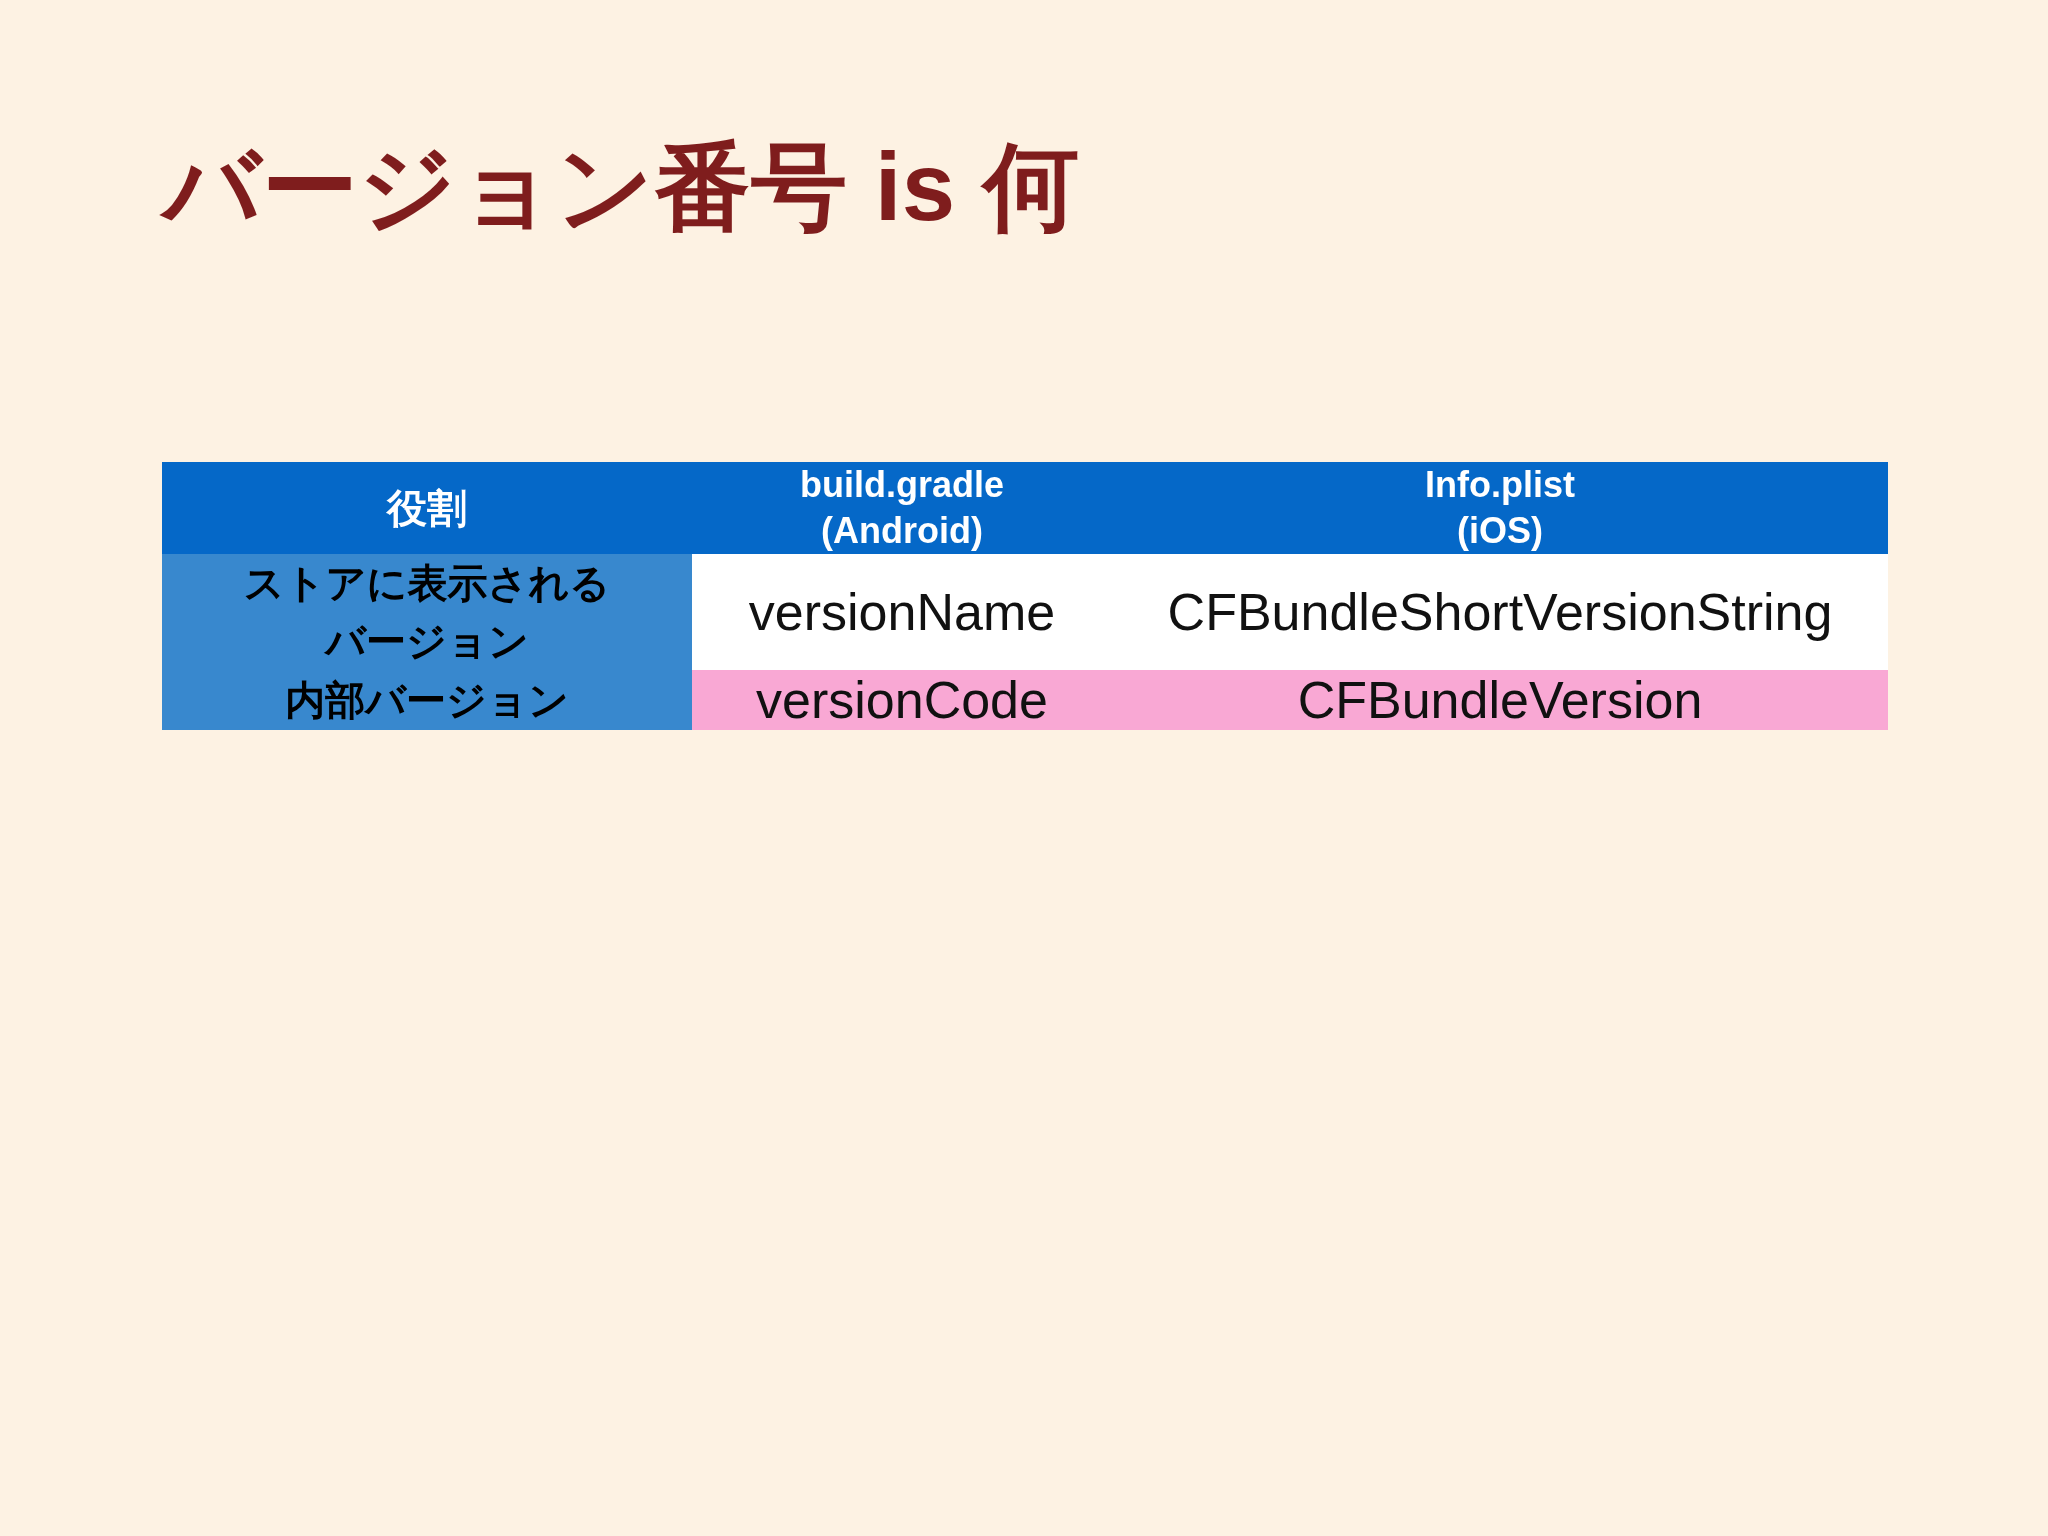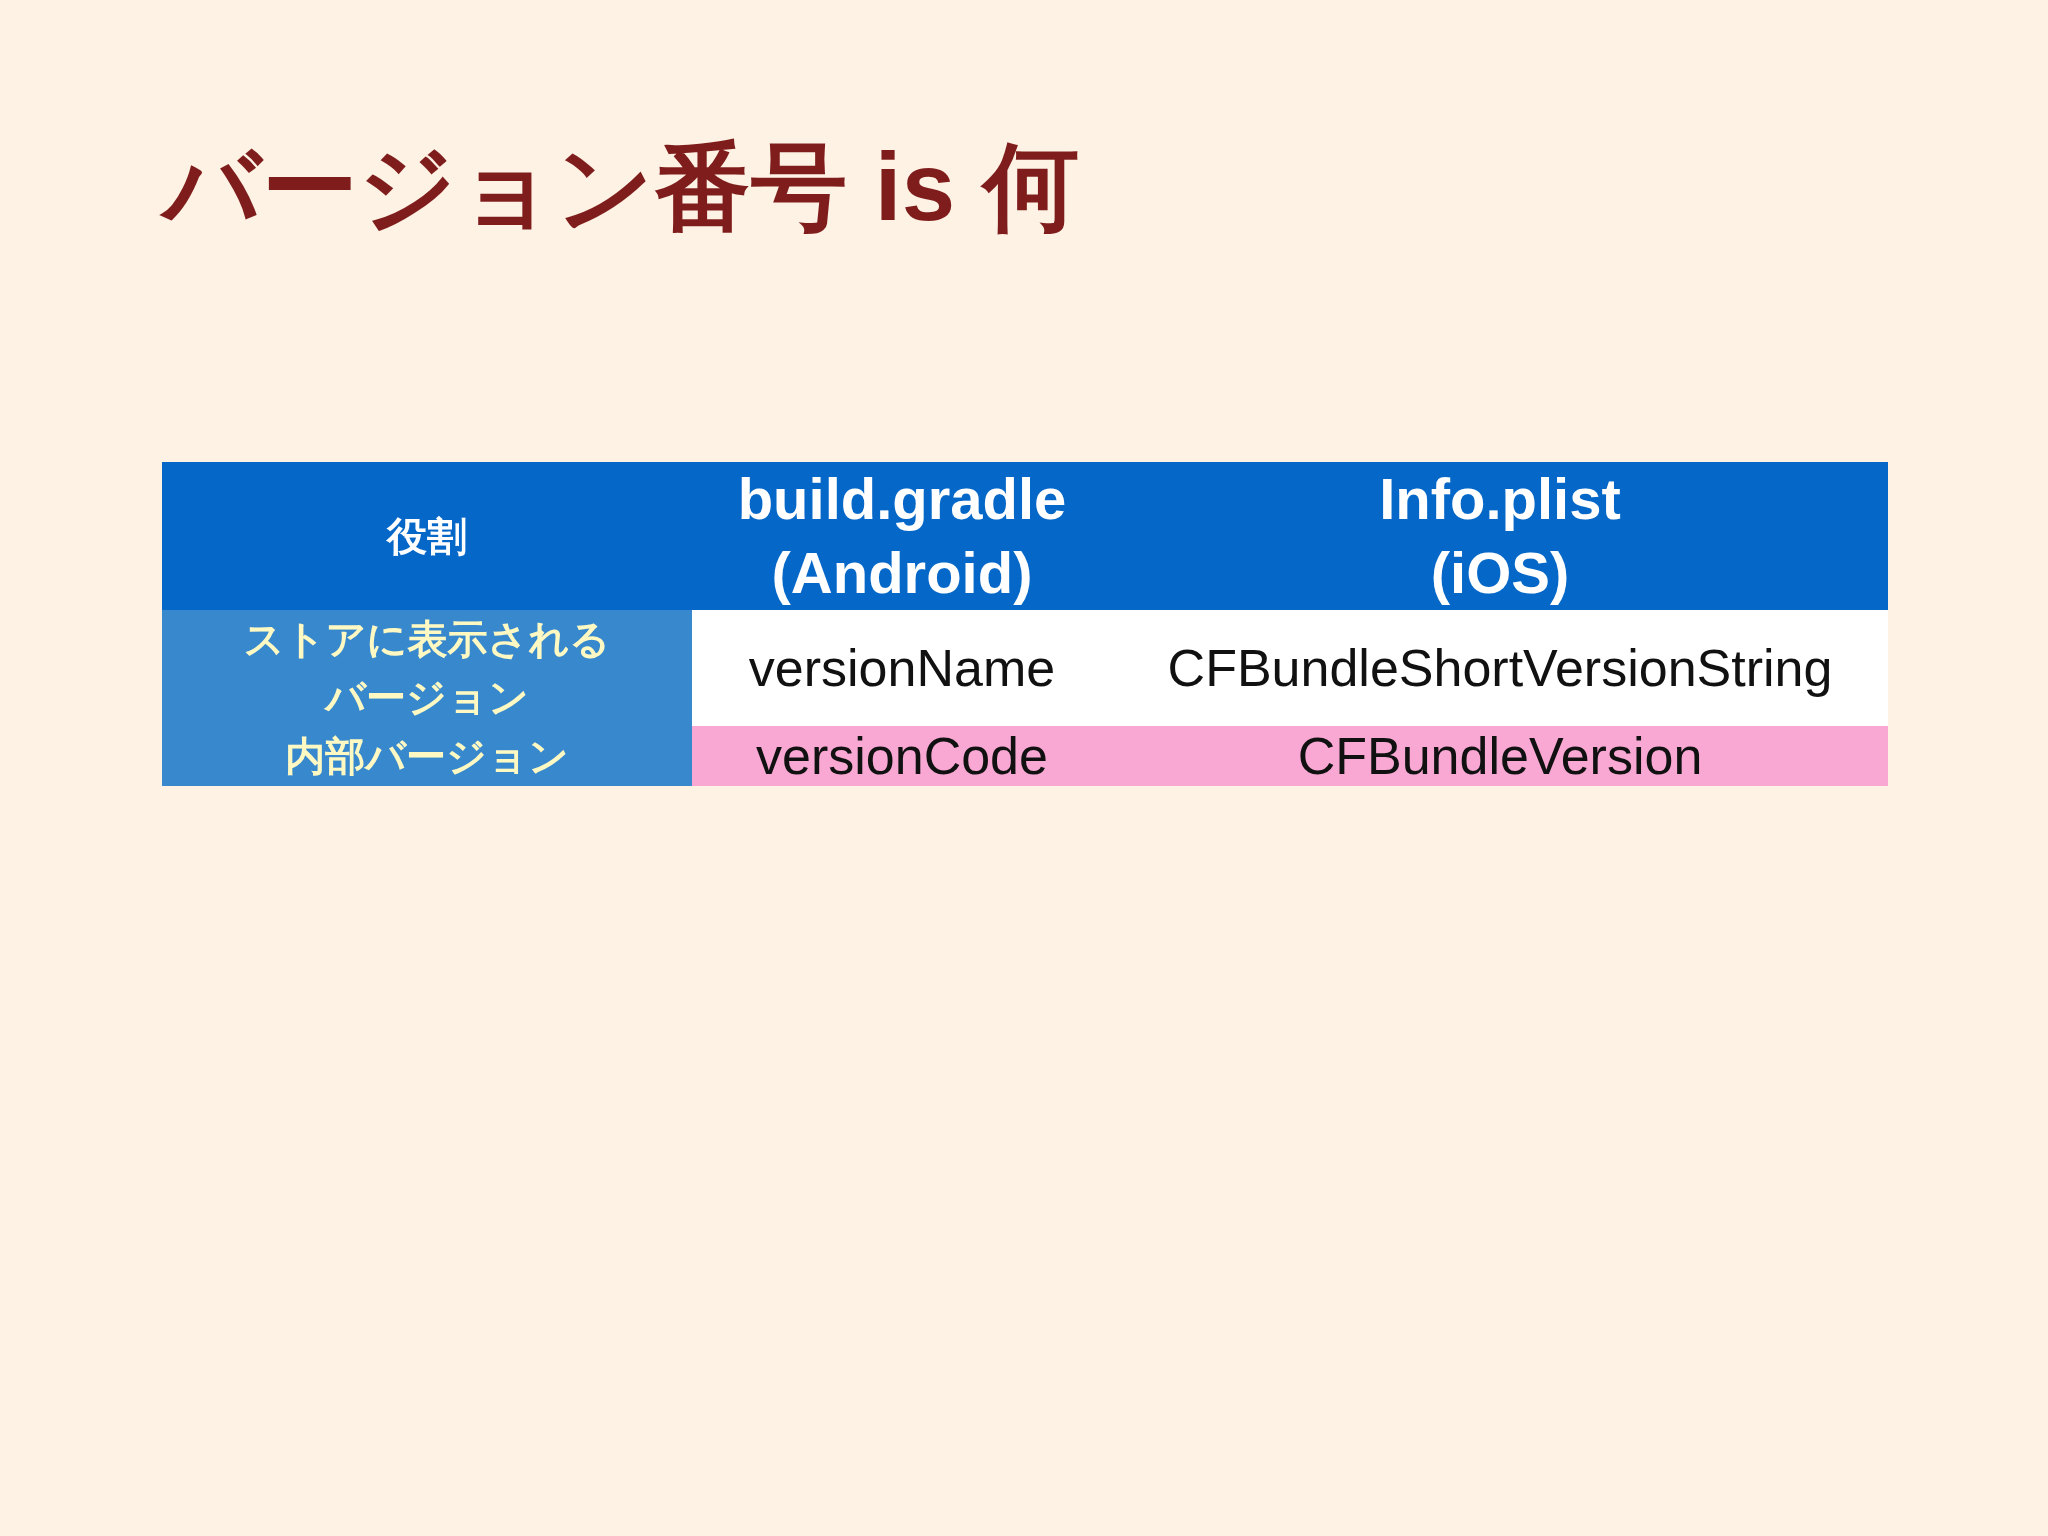--- a/index.html
+++ b/index.html
@@ -69,30 +69,30 @@
     font-size: 46px;
     line-height: 1.28;
   }
   .th-plist {
     width: 776px;
     font-size: 46px;
     line-height: 1.28;
   }
   .th-sub {
     display: block;
-    font-size: 58px;
+    font-size: 36px;
   }
 
   
   .row-white { height: 302px; }
   .row-gray  { height: 301px; }
 
   .cell-label {
     background: #3888CE;
-    color: #fef9c3;
+    color: #000000;
     font-size: 40px;
     font-weight: 700;
     line-height: 1.45;
   }
   .cell-label .lbl-line { display: block; }
 
   .row-white .cell-value { background: #FFFFFF; }
   .row-gray  .cell-value { background: #f9a8d4; }
 
   .cell-value {

